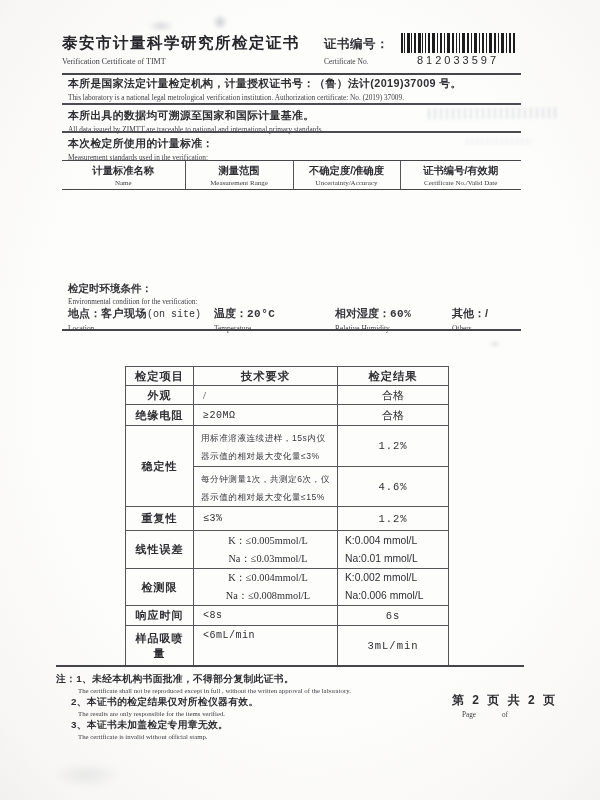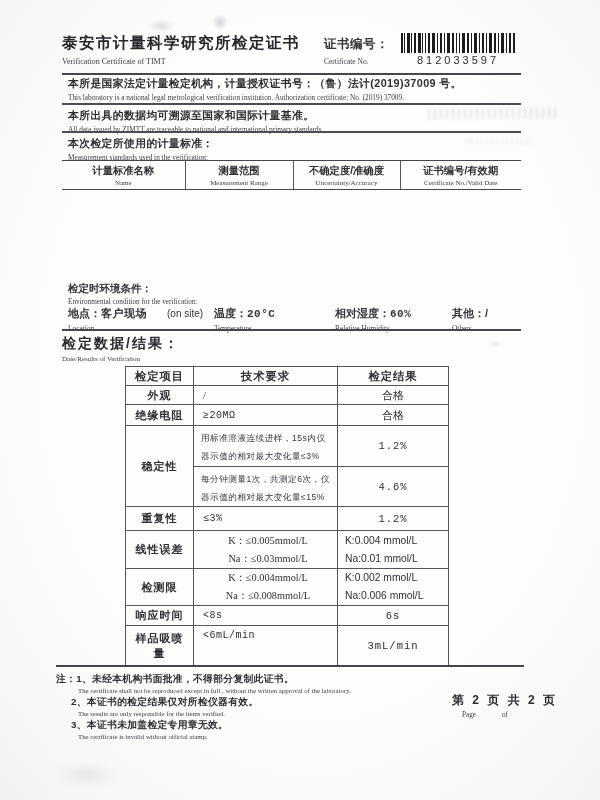--- a/index.html
+++ b/index.html
@@ -54,21 +54,21 @@
   sub.small{font-size:7px;}
 
   
   .env-title{position:absolute;left:68px;top:282px;}
   .env-title .cn{font-size:10.5px;font-weight:600;}
   .env-title .en{font-size:7.2px;margin-top:2px;color:#3e3e44;}
   .env-item{position:absolute;top:306px;white-space:nowrap;}
   .env-item .line1{font-size:11px;}
   .env-item .lab{font-weight:600;}
   .env-item .val{font-weight:700;letter-spacing:.5px;}
-  .env-item .sfx{font-family:Liberation Sans, sans-serif;font-size:10px;padding-left:20px;}
+  .env-item .sfx{font-family:Liberation Mono, monospace;font-size:10px;}
   .env-item .en{font-size:7.4px;margin-top:3px;color:#3e3e44;font-weight:400;}
 
   
   .res-title{position:absolute;left:62px;top:335px;}
   .res-title .cn{font-size:14px;font-weight:600;letter-spacing:2px;color:#2a2a2f;}
   .res-title .en{font-size:7px;margin-top:2px;color:#3e3e44;}
 
   
   .main{position:absolute;left:125px;top:366px;width:323px;border-collapse:collapse;table-layout:fixed;}
   .main td{border:1px solid #55555a;padding:0 2px;text-align:center;font-size:11px;color:#2e2e33;}
@@ -235,24 +235,20 @@
     <div class="line1"><span class="lab">相对湿度：</span><span class="val mono">60%</span></div>
     <div class="en serif">Relative Humidity</div>
   </div>
   <div class="env-item" style="left:452px;">
     <div class="line1"><span class="lab">其他：</span><span class="val">/</span></div>
     <div class="en serif">Others</div>
   </div>
 
   <div class="rule thick" style="top:329px;"></div>
 
-  <div class="res-title">
-    <div class="cn">检定数据/结果：</div>
-    <div class="en serif">Date/Results of Verification</div>
-  </div>
 
   <table class="main">
     <colgroup>
         <col style="width:68px">
         <col style="width:144px">
         <col style="width:111px">
       </colgroup>
     <tbody>
         <tr class="hd" style="height:19px;">
       <td>检定项目</td>

